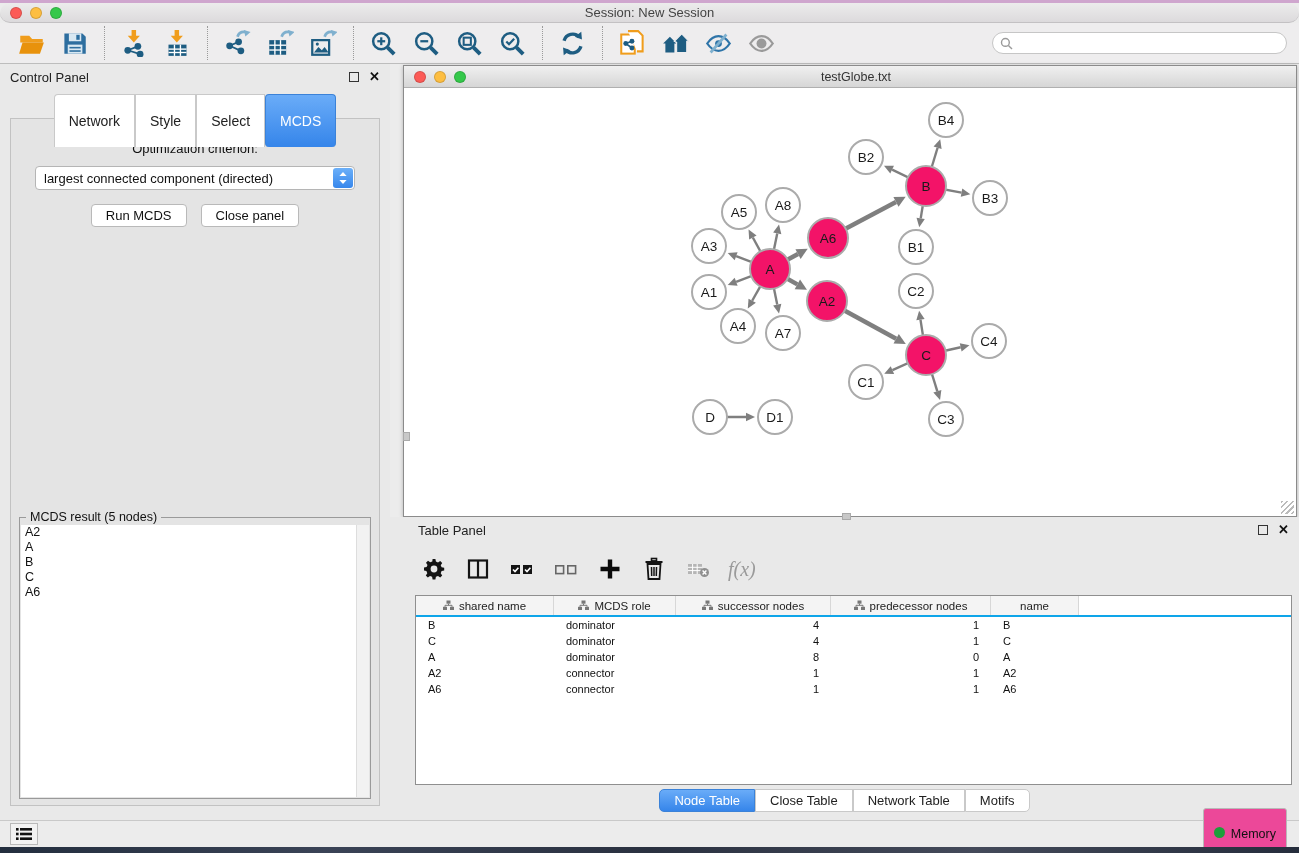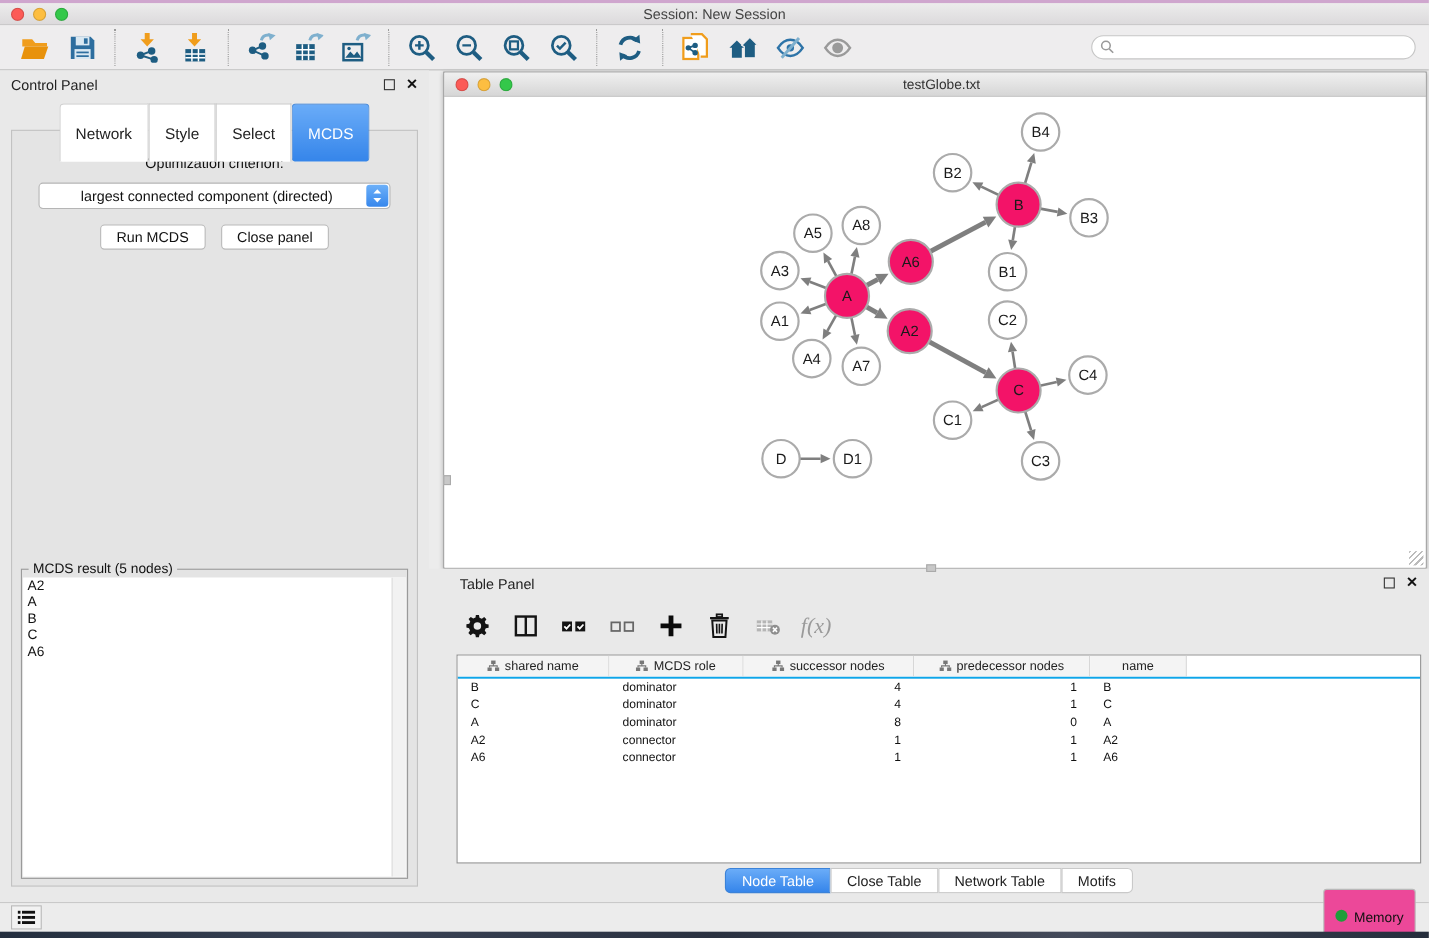--- a/index.html
+++ b/index.html
@@ -9,21 +9,21 @@
   #app { position:relative; width:1299px; height:853px; }
 
   
   #desktop-top { left:0; top:0; width:1299px; height:3px; background:#cfa6ce; }
   #desktop-bottom { left:0; top:847px; width:1299px; height:6px;
     background:linear-gradient(90deg,#232e3e,#3a4356,#2a3140,#444a5a,#252d3c); }
 
   
   #titlebar { left:0; top:3px; width:1299px; height:20px;
     background:linear-gradient(#ececec,#dcdadc); border-bottom:1px solid #c3c1c3;
-    display:flex; align-items:center; }
+    display:flex; align-items:center;border-radius:10px; }
   .traffic { display:flex; gap:8px; margin-left:10px; }
   .tl { width:12px; height:12px; border-radius:50%; border:1px solid rgba(0,0,0,.15); }
   .tl.red{background:#fc5b57}.tl.yellow{background:#fdbe41}.tl.green{background:#34c84a}
   #titlebar .title { position:absolute; left:0; right:0; text-align:center;
     font-size:13px; color:#444; }
 
   
   #main-toolbar { left:0; top:23px; width:1299px; height:41px; background:#eeedee;
     border-bottom:1px solid #bdbdbd; display:flex; align-items:center; padding-left:10px; }
   .tb-btn { background:none; border:none; padding:2px 8px; cursor:pointer; display:flex; align-items:center; }
@@ -45,21 +45,21 @@
   .cp-tab { font-size:14px; padding:18px 14px; background:#fff; border:1px solid #c9c9c9;
     border-bottom:none; color:#222; cursor:pointer; }
   .cp-tab:first-child { border-radius:4px 0 0 0; }
   .cp-tab:last-child { border-radius:0 4px 0 0; }
   .cp-tab.sel { background:linear-gradient(#6aacf8,#3585ea); color:#fff;
     border-color:#3b82d8; border-radius:4px; }
   #cp-content { position:absolute; left:10px; right:10px; top:54px; bottom:14px;
     background:#e4e4e4; border:1px solid #c2c2c2; }
   #opt-label { text-align:center; margin-top:22px; font-size:13px; color:#111; }
   #opt-select { display:flex; margin:10px 24px 0 24px; height:24px; border:1px solid #b5b5b5;
-    border-radius:4px; background:#fff; align-items:center; cursor:pointer; overflow:hidden;text-align:center; }
+    border-radius:4px; background:#fff; align-items:center; cursor:pointer; overflow:hidden; }
   #opt-select .val { flex:1; font-size:13px; padding-left:8px; color:#111; white-space:nowrap; }
   #opt-select .stepper { width:20px; align-self:stretch; background:linear-gradient(#6cb0f9,#3787ec);
     border-radius:3px; margin:1px; display:flex; flex-direction:column; align-items:center; justify-content:center; color:#fff; }
   .stepper svg{ width:10px; height:14px; }
   #cp-buttons { display:flex; justify-content:center; gap:14px; margin-top:14px; }
   .std-btn { background:#fff; border:1px solid #b9b9b9; border-radius:4px; font-size:13px;
     padding:3px 14px; color:#111; cursor:pointer; }
   #result-box { position:absolute; left:8px; right:8px; top:398px; bottom:6px;
     border:1px solid #9a9a9a; }
   #result-legend { position:absolute; top:-8px; left:6px; background:#e4e4e4;

